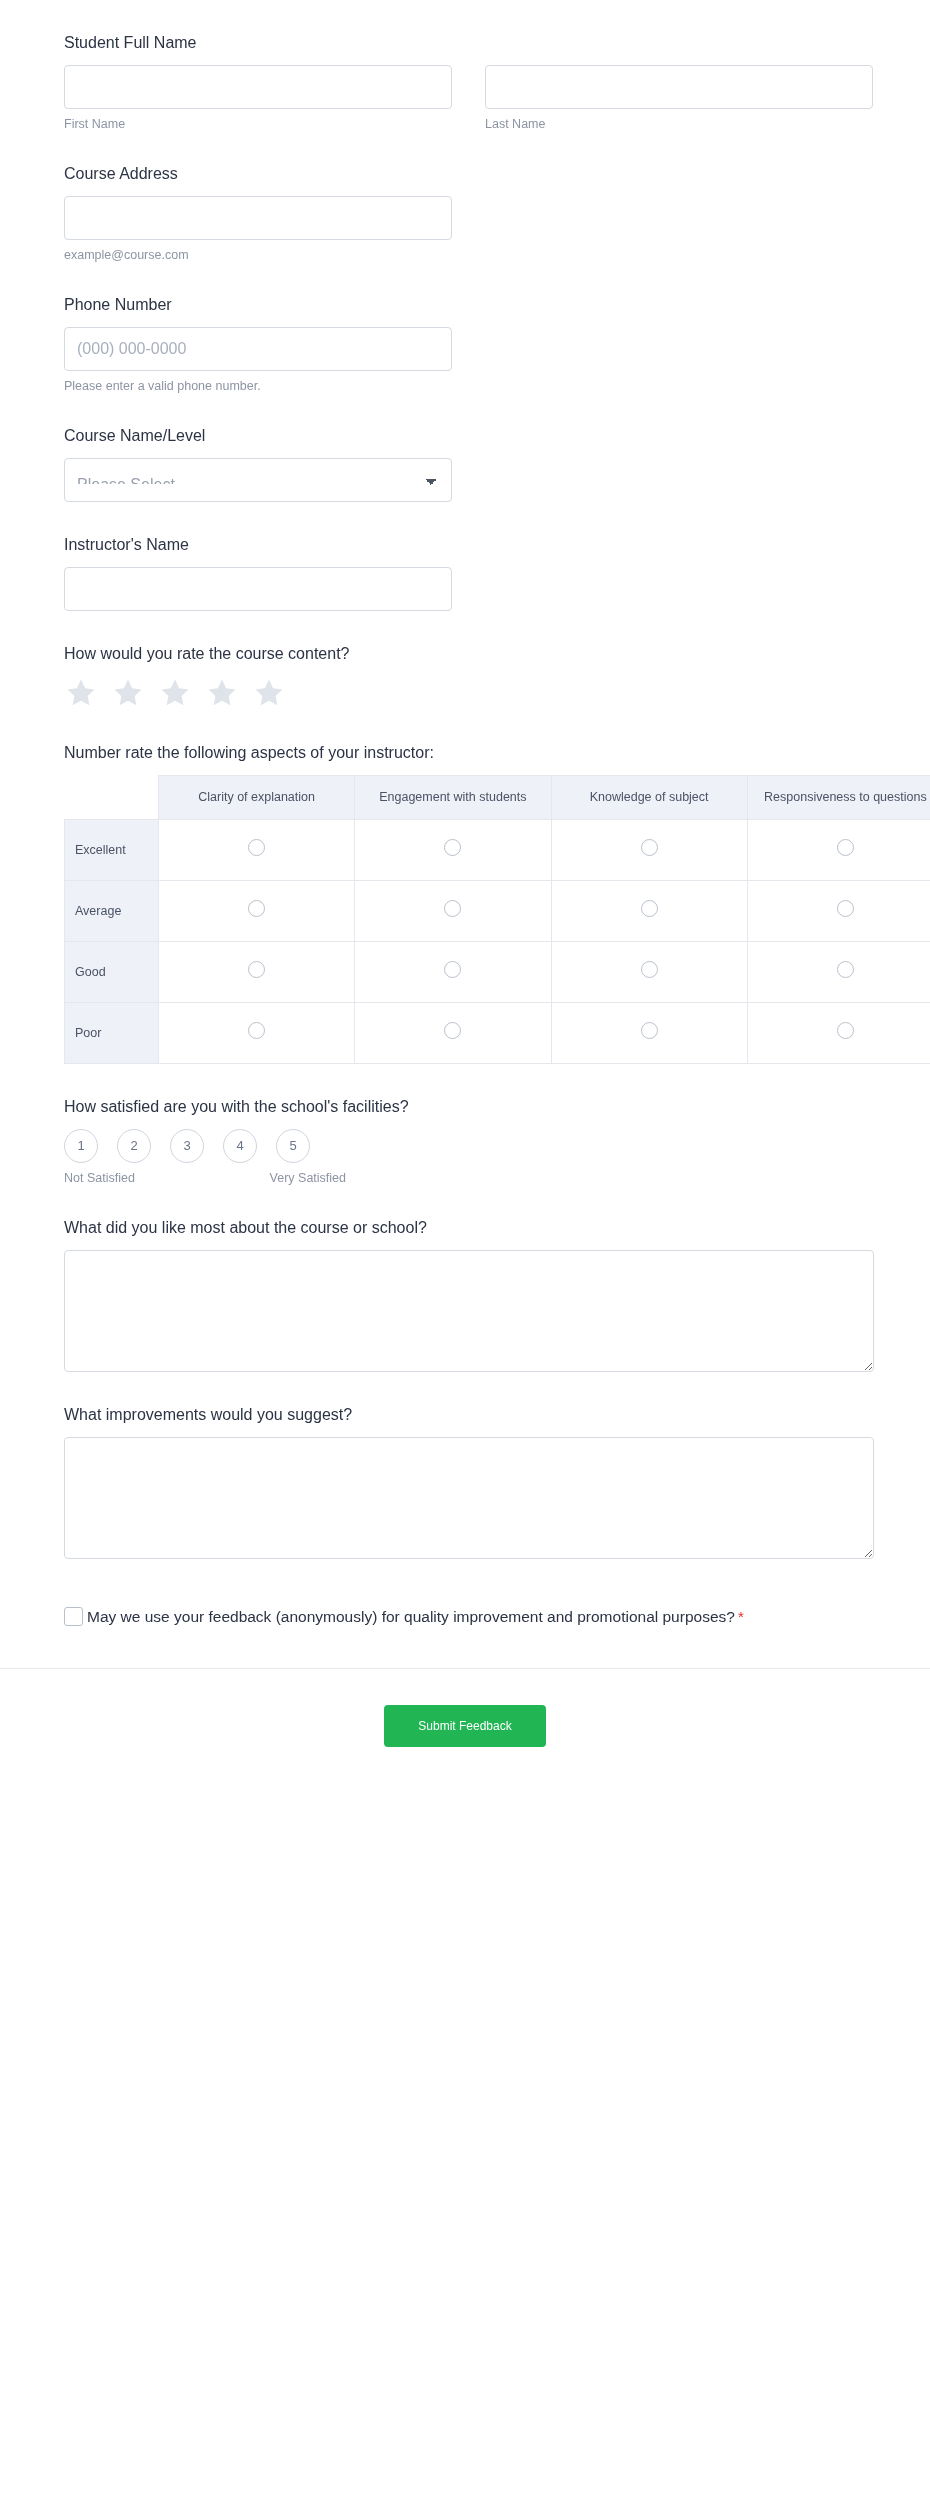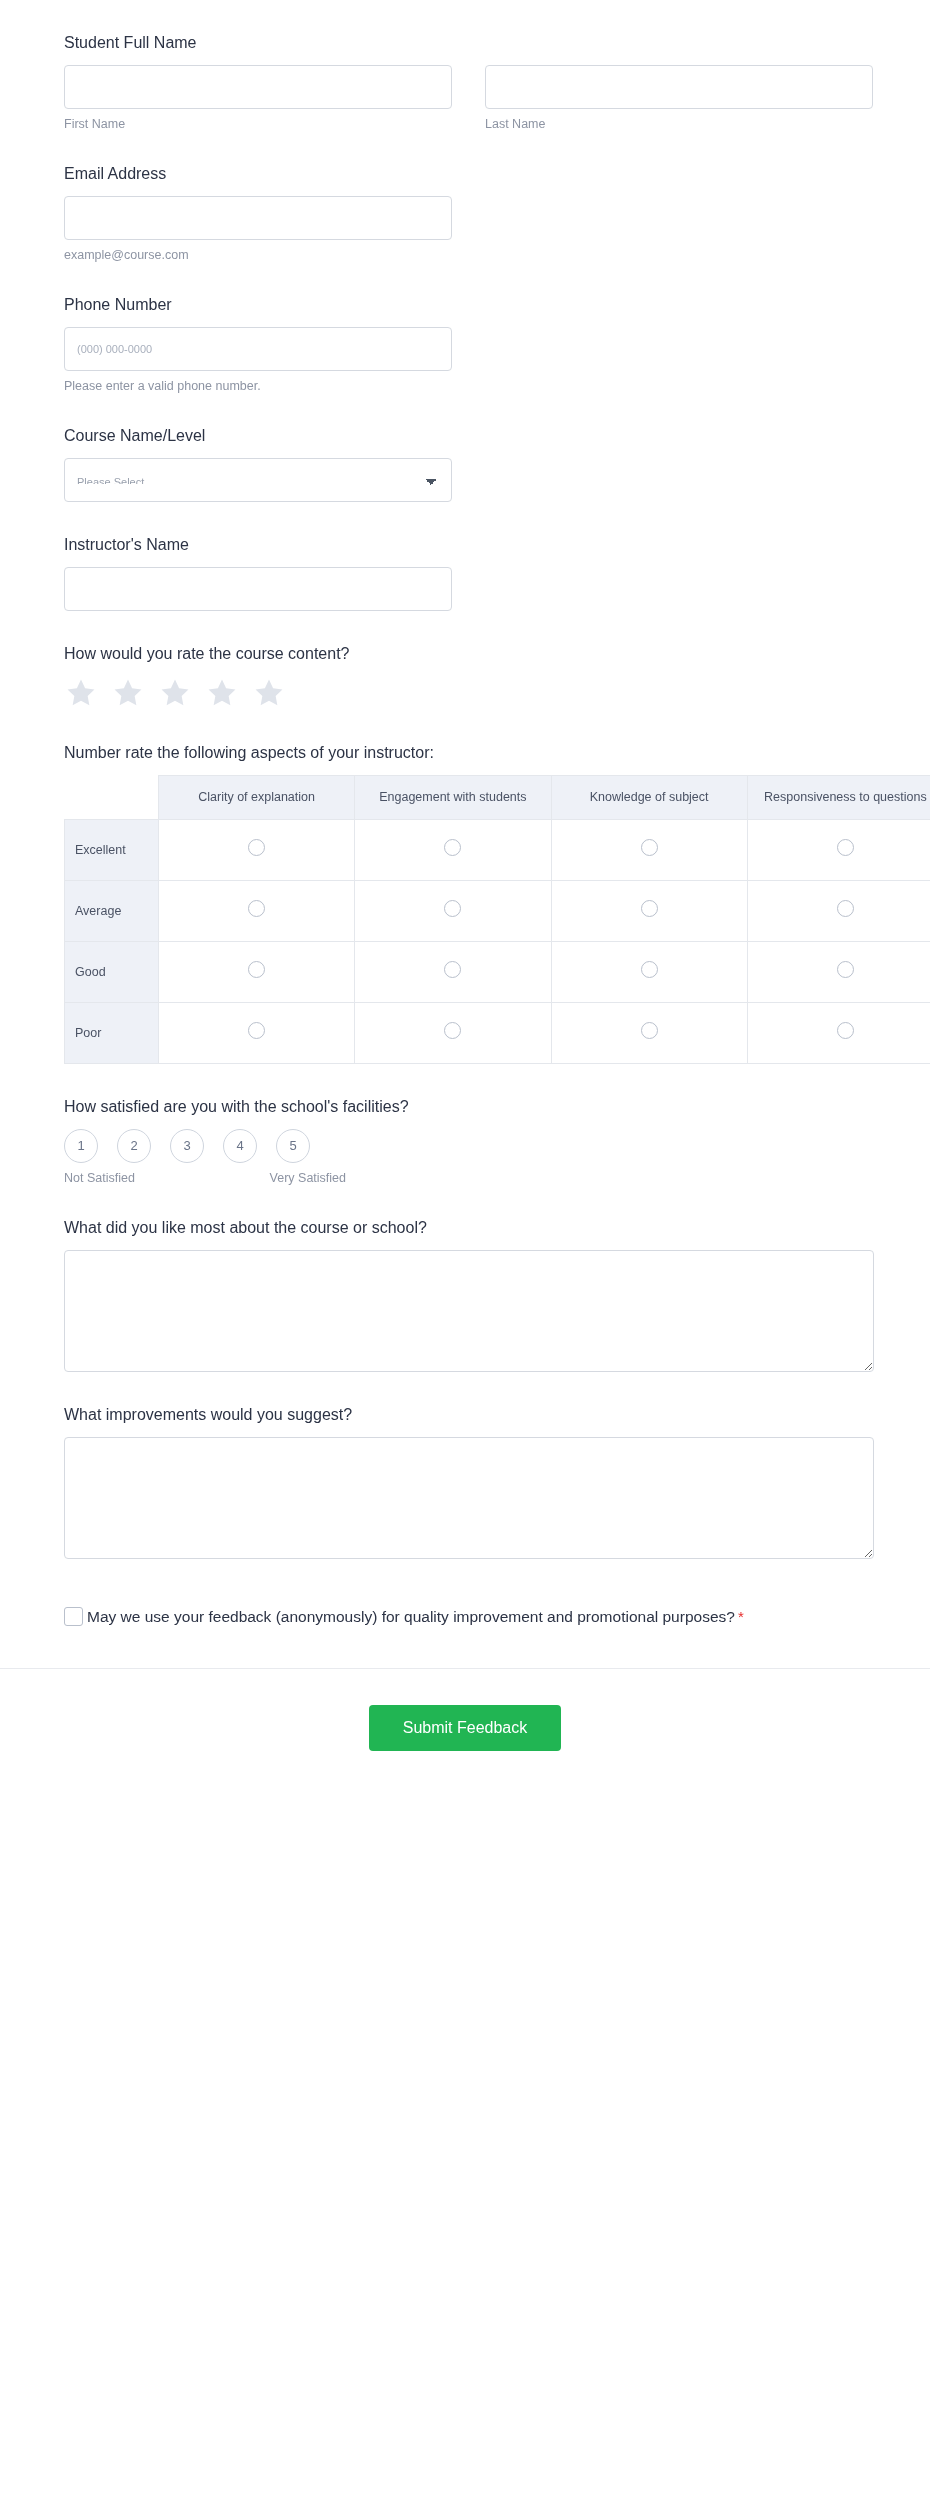--- a/index.html
+++ b/index.html
@@ -63,21 +63,21 @@
     color: #8d94a3;
     margin-top: 8px;
     display: block;
   }
   .input-box {
     width: 388px;
     height: 44px;
     border: 1px solid #d5d9e0;
     border-radius: 4px;
     background: #ffffff;
-    font-size: 11px;
+    font-size: 16px;
     color: #2c3345;
     padding: 17px 12px;
     outline: none;
     font-family: "Liberation Sans", sans-serif;
   }
   .input-box::placeholder { color: #a9b0bd; }
   .name-row {
     display: flex;
     gap: 33px;
   }
@@ -219,21 +219,21 @@
   .form-footer {
     border-top: 1px solid #e8eaee;
     padding: 36px 0 42px 0;
     text-align: center;
   }
   .submit-btn {
     background: #21b553;
     color: #ffffff;
     border: none;
     border-radius: 4px;
-    font-size: 16px;
+    font-size: 12px;
     padding: 14px 34px;
     cursor: pointer;
     font-family: "Liberation Sans", sans-serif;
   }
 </style>
 </head>
 <body>
 
 <div class="page">
 
@@ -248,21 +248,21 @@
           <span class="sub-label">First Name</span>
         </div>
         <div class="name-col">
           <input class="input-box" type="text" value="" style="">
           <span class="sub-label">Last Name</span>
         </div>
       </div>
     </div>
 
     <div class="field-block">
-      <span class="field-label">Email Address</span>
+      <span class="field-label">Course Address</span>
       <input class="input-box" type="text" value="" style="">
       <span class="sub-label">example@course.com</span>
     </div>
 
     <div class="field-block">
       <span class="field-label">Phone Number</span>
       <input class="input-box" type="text" placeholder="(000) 000-0000" style="">
       <span class="sub-label">Please enter a valid phone number.</span>
     </div>
 

